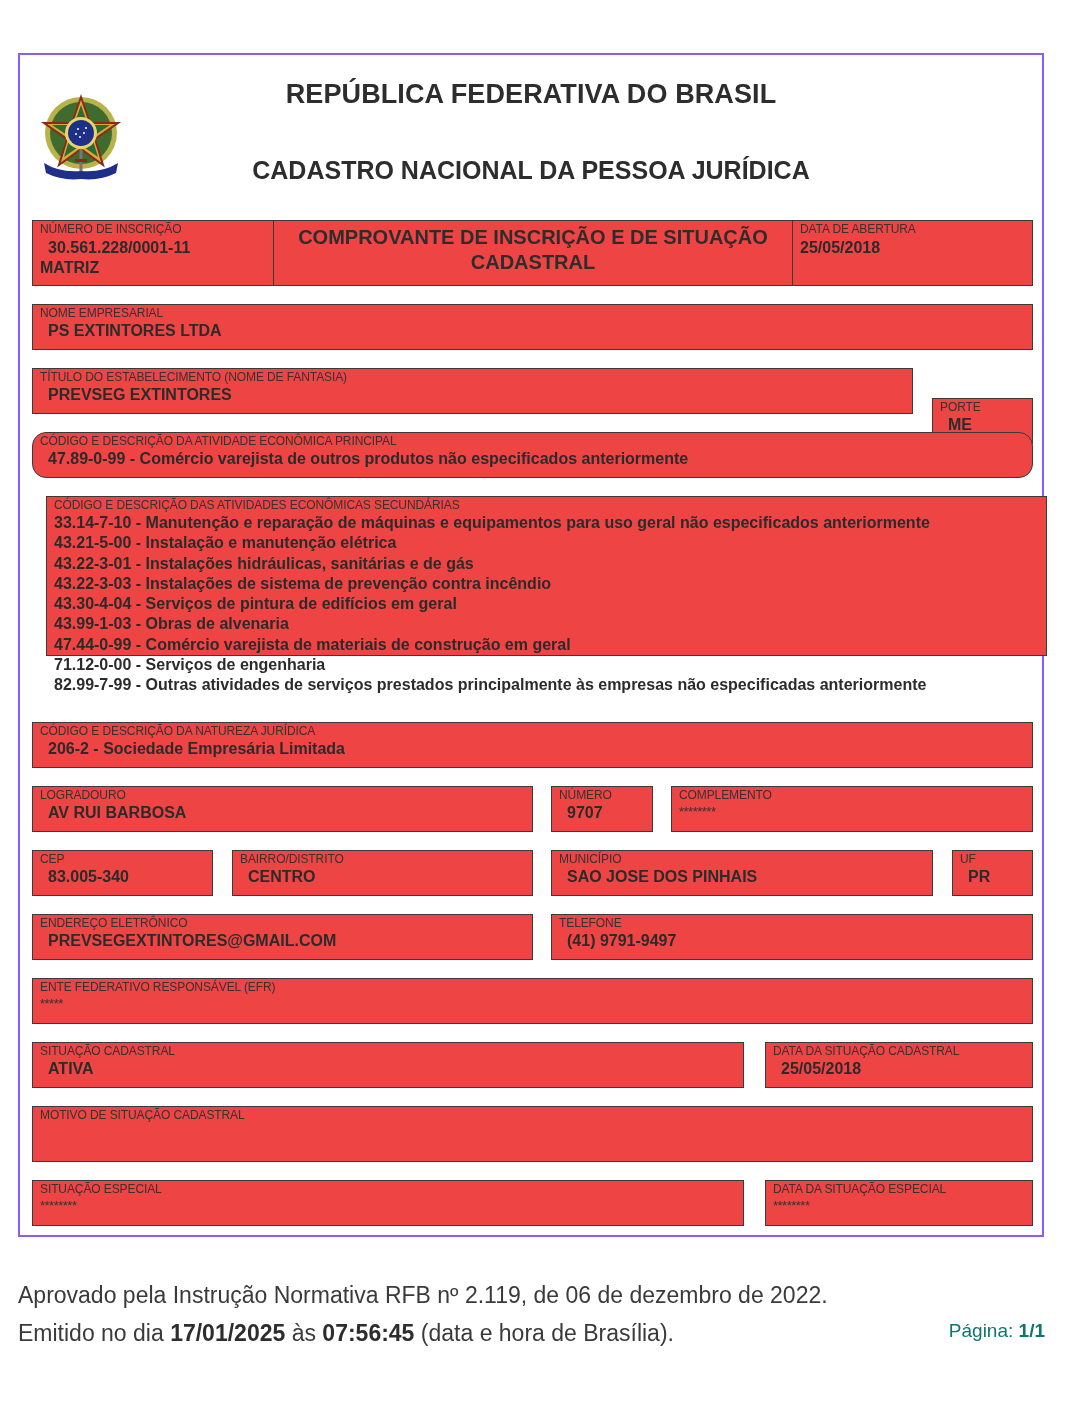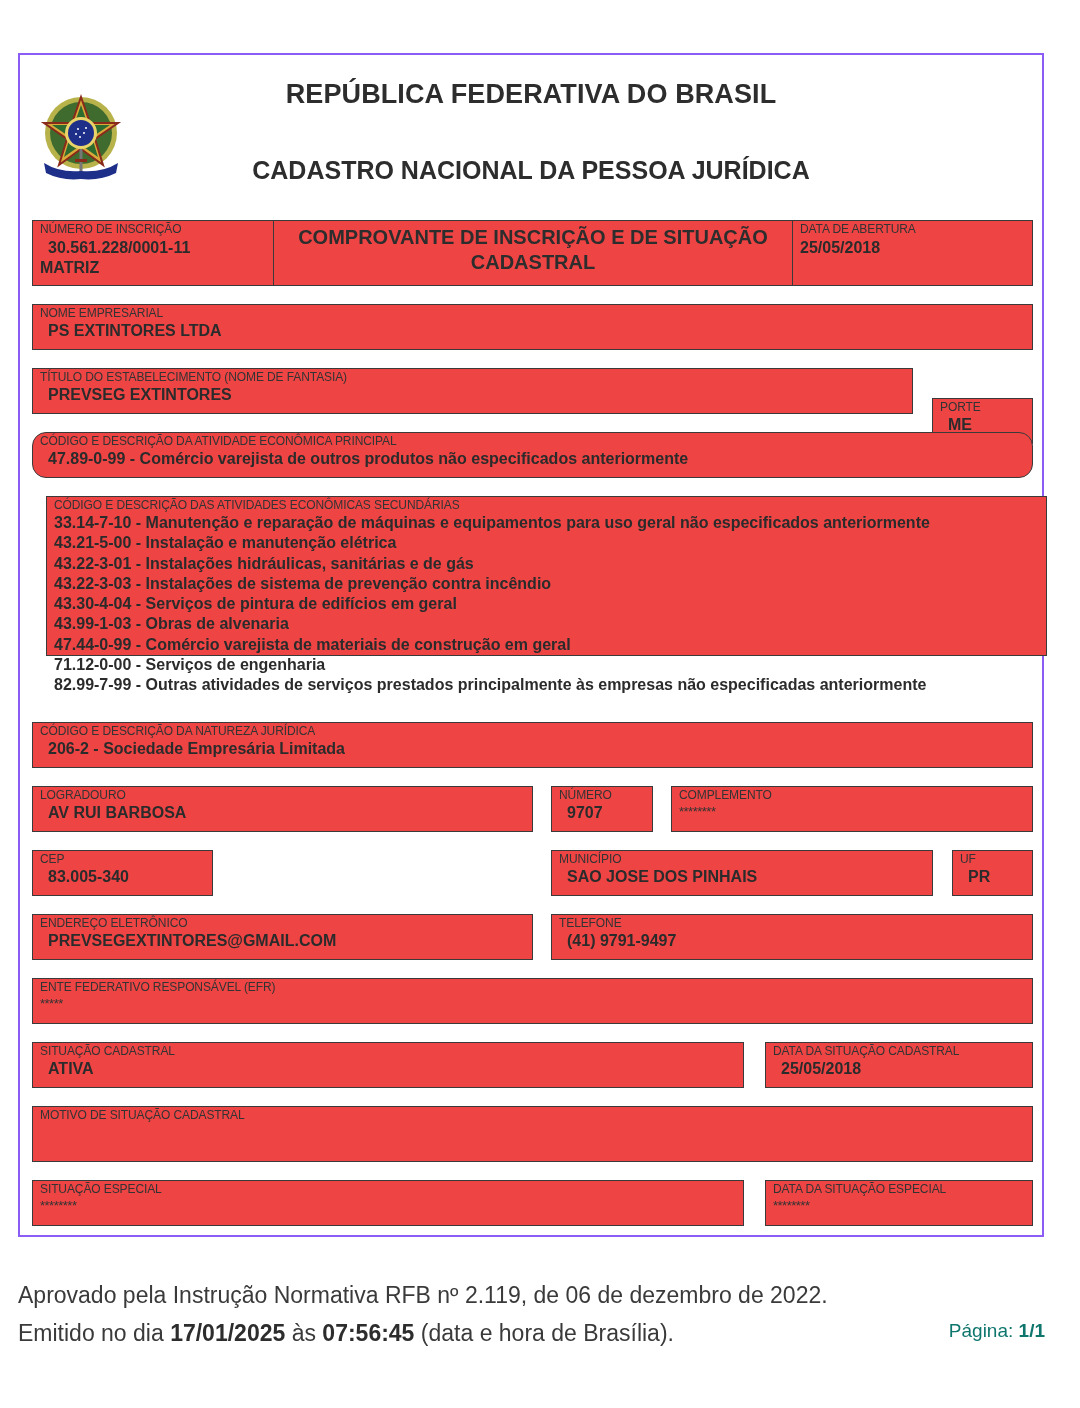--- a/index.html
+++ b/index.html
@@ -227,20 +227,24 @@
   </div>
   <div class="box" style="left:651px; top:731px; width:362px; height:46px;">
     <span class="lbl">COMPLEMENTO</span>
     <span class="mask">********</span>
   </div>
 
   <div class="box" style="left:12px; top:795px; width:181px; height:46px;">
     <span class="lbl">CEP</span>
     <span class="val">83.005-340</span>
   </div>
+  <div class="box" style="left:212px; top:795px; width:301px; height:46px;">
+    <span class="lbl">BAIRRO/DISTRITO</span>
+    <span class="val">CENTRO</span>
+  </div>
   <div class="box" style="left:531px; top:795px; width:382px; height:46px;">
     <span class="lbl">MUNICÍPIO</span>
     <span class="val">SAO JOSE DOS PINHAIS</span>
   </div>
   <div class="box" style="left:932px; top:795px; width:81px; height:46px;">
     <span class="lbl">UF</span>
     <span class="val">PR</span>
   </div>
 
   <div class="box" style="left:12px; top:859px; width:501px; height:46px;">

